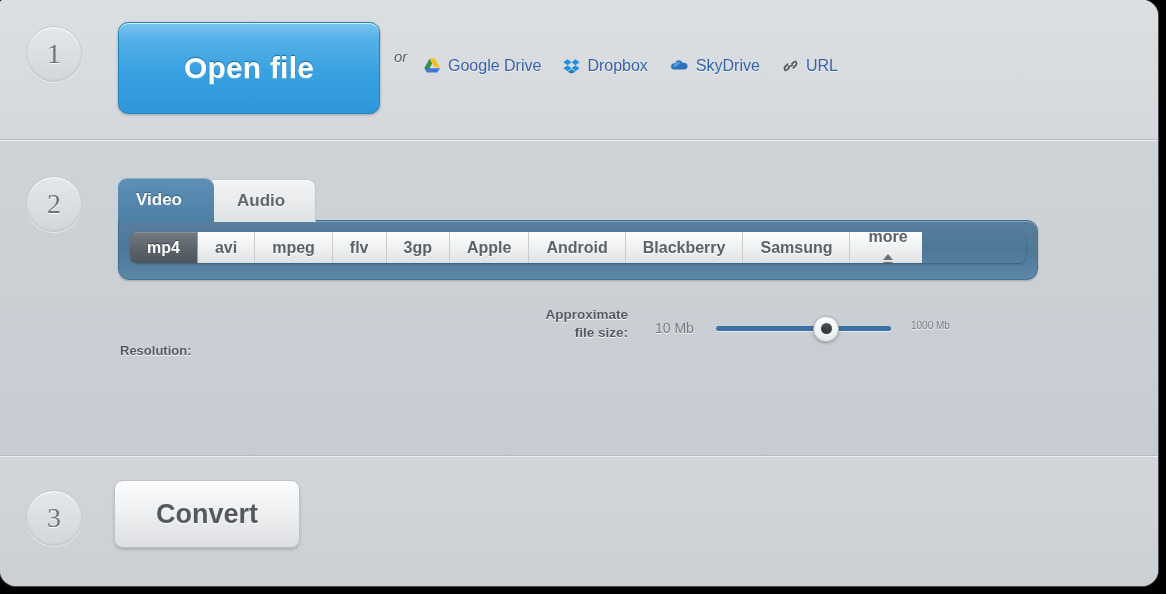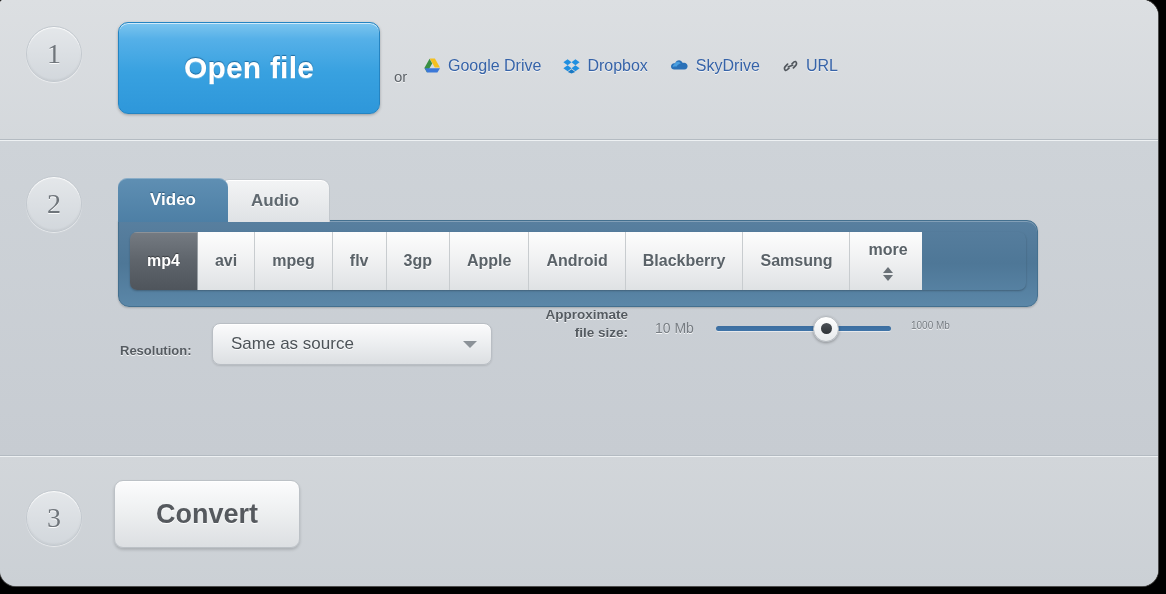--- a/index.html
+++ b/index.html
@@ -101,24 +101,25 @@
     font-size: 30px;
     font-weight: bold;
     display: flex; align-items: center; justify-content: center;
     text-shadow: 0 -1px 1px rgba(0,60,110,.55), 0 1px 0 rgba(255,255,255,.25);
     cursor: pointer;
     letter-spacing: .2px;
   }
 
   .or-text {
     position: absolute;
-    left: 394px; top: 68px;
+    left: 394px; top: 48px;
     font-size: 15px;
     color: #5d6369;
     text-shadow: 0 1px 0 rgba(255,255,255,.8);
+    font-style: italic;
   }
 
   .cloud-links {
     position: absolute;
     left: 424px; top: 57px;
     display: flex;
     align-items: center;
     gap: 22px;
   }
   .cloud-link {
@@ -134,21 +135,21 @@
   
   .tabs {
     position: absolute;
     left: 118px; top: 38px;
     display: flex;
     align-items: flex-end;
     z-index: 3;
   }
   .tab {
     height: 44px;
-    padding: 0 32px;
+    padding: 0 18px;
     display: flex; align-items: center; justify-content: center;
     font-size: 17px;
     font-weight: bold;
     border-top-left-radius: 9px;
     border-top-right-radius: 9px;
     cursor: pointer;
   }
   .tab.active {
     background: linear-gradient(180deg,#5f8fb3 0%, #4d7fa5 100%);
     color: #ffffff;
@@ -170,21 +171,21 @@
     height: 43px;
     position: relative;
     z-index: 1;
   }
 
   
   .format-bar {
     position: absolute;
     left: 118px; top: 80px;
     width: 920px;
-    height: 87px;
+    height: 60px;
     background: linear-gradient(180deg,#587f9f 0%, #4e7797 50%, #5b87a8 100%);
     border: 1px solid #44708f;
     border-radius: 11px;
     border-top-left-radius: 0;
     box-shadow: inset 0 1px 0 rgba(255,255,255,.25),
                 0 1px 2px rgba(0,0,0,.2);
     padding: 11px 11px 16px 11px;
     z-index: 2;
   }
   .format-inner {
@@ -442,24 +443,20 @@
             <span class="stepper-ic">
               <i class="up"></i>
                 <i class="dn"></i>
             </span>
           </div>
         </div>
       </div>
 
       <div class="res-label">Resolution:</div>
 
-      <div class="res-select">
-        <span class="val">Same as source</span>
-        <span class="caret-dn"></span>
-      </div>
 
       <div class="fs-label">
         <div>Approximate</div>
         <div>file size:</div>
       </div>
 
       <div class="fs-min">10 Mb</div>
 
       <div class="slider">
         <div class="slider-handle"></div>

